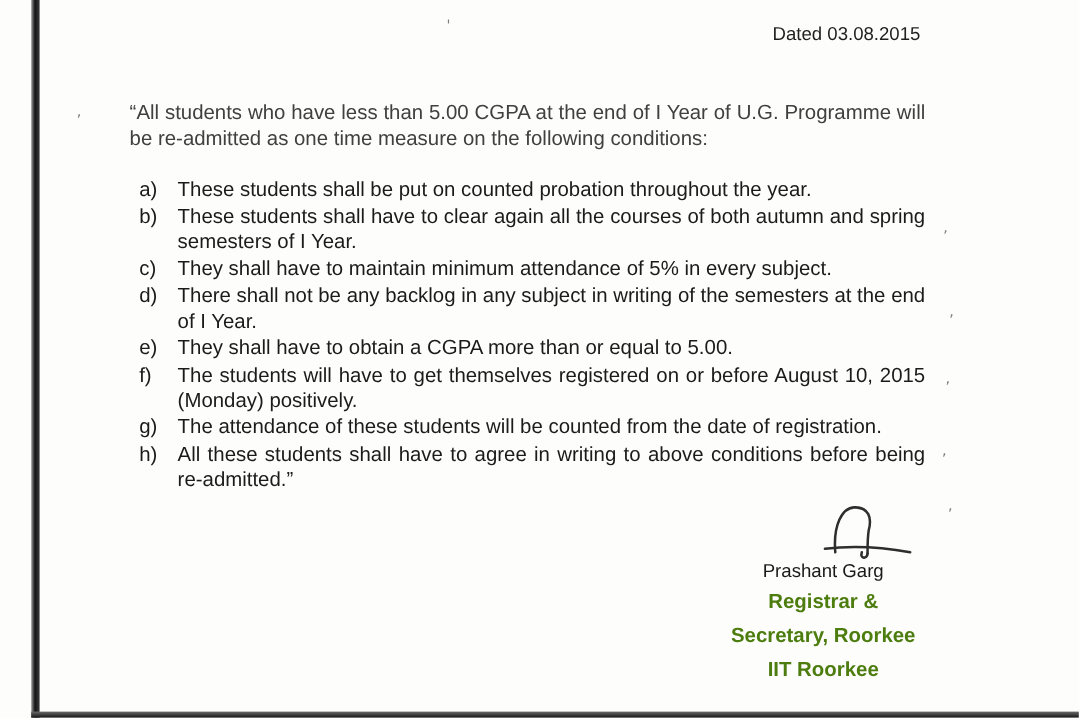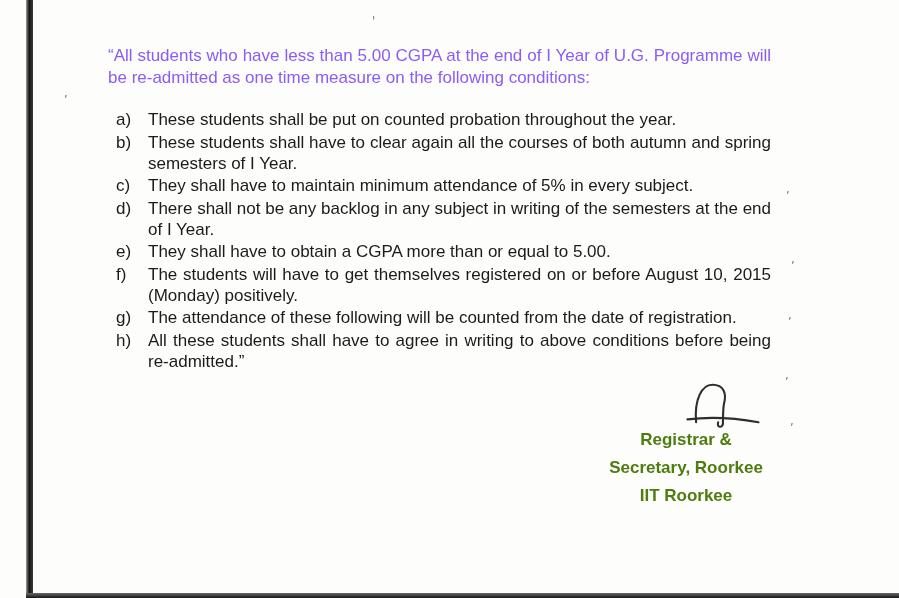--- a/index.html
+++ b/index.html
@@ -69,21 +69,21 @@
     padding-right: 4px;
     font-size: 15.5px;
     color: #1f1f1f;
   }
 
   .intro {
     margin: 45px 0 0 0;
     font-size: 17px;
     line-height: 22px;
     text-align: justify;
-    color: #8b5cf6;
+    color: #404040;
   }
 
   .conditions {
     list-style: none;
     margin: 20px 0 0 0;
     padding: 0 0 0 8px;
   }
   .condition {
     display: flex;
     font-size: 17px;
@@ -136,20 +136,21 @@
   <span class="speckle" style="left:372px; top:14px;">'</span>
   <span class="speckle" style="left:786px; top:182px;">,</span>
   <span class="speckle" style="left:791px; top:252px;">,</span>
   <span class="speckle" style="left:788px; top:308px;">,</span>
   <span class="speckle" style="left:785px; top:368px;">,</span>
   <span class="speckle" style="left:790px; top:414px;">,</span>
 
   <div class="content">
 
 
+    <div class="date">Dated 03.08.2015</div>
 
     <p class="intro">“All students who have less than 5.00 CGPA at the end of I Year of U.G. Programme will be re-admitted as one time measure on the following conditions:</p>
 
     <ol class="conditions">
       <li class="condition">
         <span class="cond-label">a)</span>
         <span class="cond-text">These students shall be put on counted probation throughout the year.</span>
       </li>
       <li class="condition">
         <span class="cond-label">b)</span>
@@ -166,35 +167,36 @@
       <li class="condition">
         <span class="cond-label">e)</span>
         <span class="cond-text">They shall have to obtain a CGPA more than or equal to 5.00.</span>
       </li>
       <li class="condition">
         <span class="cond-label">f)</span>
         <span class="cond-text">The students will have to get themselves registered on or before August 10, 2015 (Monday) positively.</span>
       </li>
       <li class="condition">
         <span class="cond-label">g)</span>
-        <span class="cond-text">The attendance of these following will be counted from the date of registration.</span>
+        <span class="cond-text">The attendance of these students will be counted from the date of registration.</span>
       </li>
       <li class="condition">
         <span class="cond-label">h)</span>
         <span class="cond-text">All these students shall have to agree in writing to above conditions before being re-admitted.”</span>
       </li>
     </ol>
 
     <div class="signature-block">
       <svg class="sig-svg" viewBox="0 0 80 50">
         <g fill="none" stroke="#2e2e2e" stroke-width="2.2" stroke-linecap="round">
           <path d="M13,44 C11,20 19,5 30,5 C42,5 45,14 42,25 C41,31 41,38 41,45"></path>
           <path d="M41,45 C41,50 34,50 36,44"></path>
           <path d="M4,41 C28,38 56,40 78,44"></path>
         </g>
       </svg>
+      <div class="sig-name">Prashant Garg</div>
       <div class="sig-bold">Registrar &amp;</div>
       <div class="sig-bold">Secretary, Roorkee</div>
       <div class="sig-bold">IIT Roorkee</div>
     </div>
 
   </div>
 </div>
 
 </body></html>

